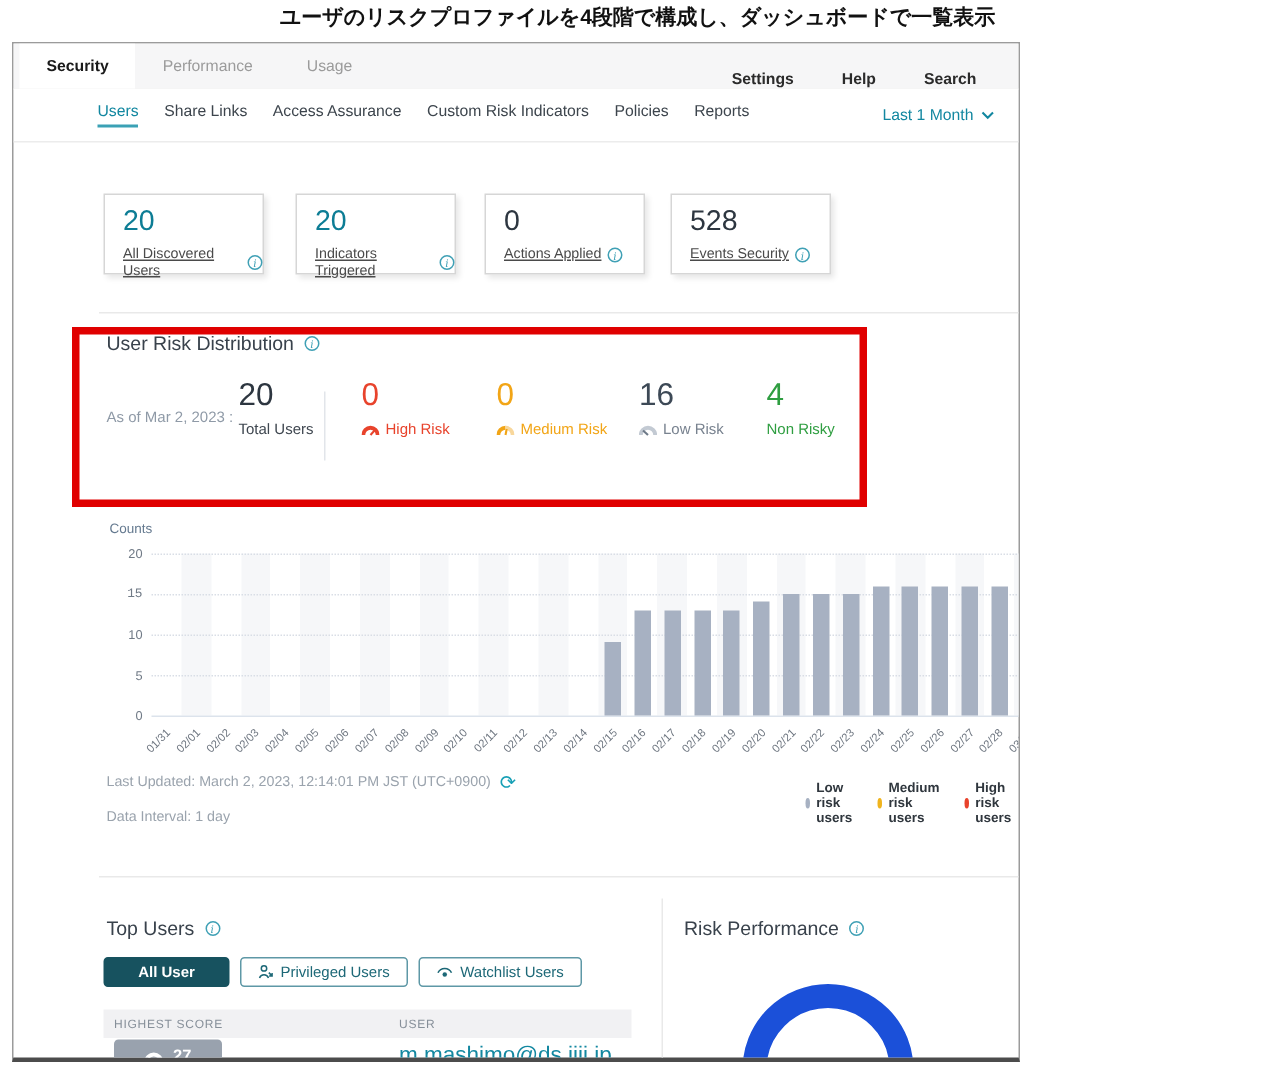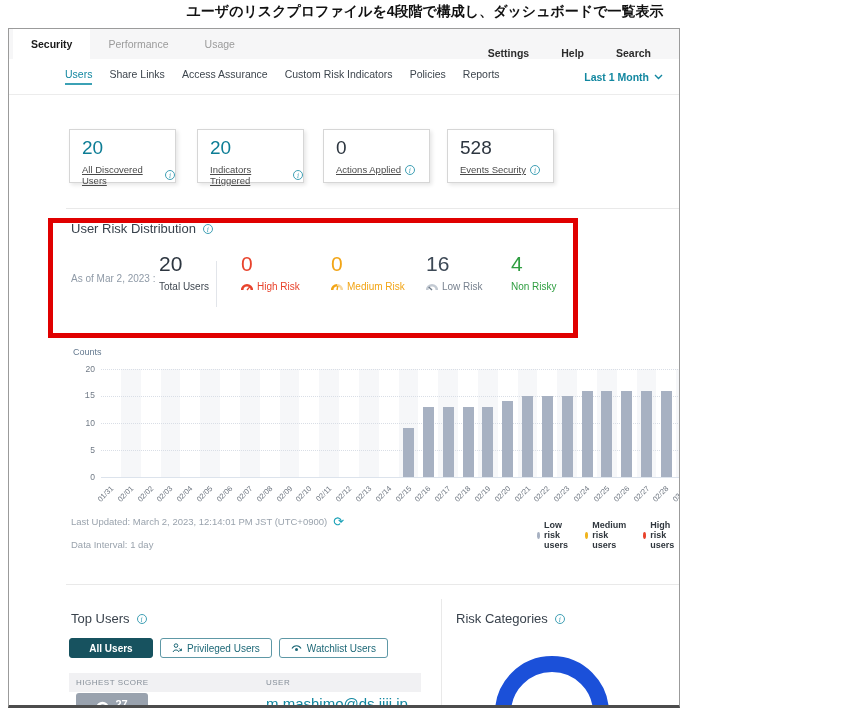--- a/index.html
+++ b/index.html
@@ -18,21 +18,21 @@
   .topnav-tab.active{background:#fff;color:#1a1a1a;font-weight:bold;}
   .topnav-links{margin-left:auto;display:flex;align-items:flex-end;margin-right:12px;}
   .topnav-link{padding:0 16px;display:flex;align-items:center;font-size:10.5px;font-weight:bold;color:#2b2b2b;cursor:pointer;}
 
   
   .subnav{position:absolute;top:30px;left:0;right:0;height:36px;display:flex;align-items:center;
        padding-left:56px;gap:17px;background:#fff;border-bottom:1px solid #ececec;box-sizing:border-box;}
   .subnav-tab{font-size:10.5px;color:#3d454d;padding-bottom:3px;border-bottom:2px solid transparent;cursor:pointer;}
   .subnav-tab.active{color:#1287a0;border-bottom-color:#3ba1b5;}
   .time-range{margin-left:auto;margin-right:16px;display:flex;align-items:center;gap:5px;
-       color:#1287a0;font-size:10.5px;cursor:pointer;font-weight:bold;}
+       color:#1287a0;font-size:10.5px;cursor:pointer;}
 
   
   .card{position:absolute;top:100px;width:107px;height:54px;background:#fff;border:1px solid #d6d6d6;
        box-shadow:2px 2px 4px rgba(0,0,0,.10);box-sizing:border-box;}
   .card-value{margin:7px 0 0 12px;font-size:19px;color:#2d3640;}
   .card-value.accent{color:#0d7d95;}
   .card-label-row{margin:5px 0 0 12px;display:flex;align-items:center;gap:4px;}
   .card-label{font-size:9.5px;color:#4a4a4a;text-decoration:underline;}
   .info{display:inline-block;width:10px;height:10px;border:1px solid #3fa0b5;border-radius:50%;
        color:#3fa0b5;font-size:7px;line-height:10px;text-align:center;box-sizing:border-box;
@@ -306,21 +306,21 @@
 
   <div class="divider-h" style="top:555px"></div>
   <div class="vdiv-section"></div>
 
   <div class="section-title" style="left:62px;top:582px">
     <span>Top Users</span>
     <span class="info">i</span>
   </div>
 
   <div class="filters">
-    <button class="filter active">All Users</button>
+    <button class="filter active">All User</button>
     <button class="filter">
       <svg width="10" height="10" viewBox="0 0 10 10">
         <circle cx="4" cy="2.6" r="1.8" fill="none" stroke="#1d6877" stroke-width="1"></circle>
         <path d="M1 9 A3.2 3.2 0 0 1 7 9" fill="none" stroke="#1d6877" stroke-width="1"></path>
         <path d="M7.2 5.4 L9.4 7.6 M9.4 5.6 L9.4 7.6 L7.4 7.6" fill="none" stroke="#1d6877" stroke-width="1"></path>
       </svg>
       <span>Privileged Users</span>
     </button>
     <button class="filter">
       <svg width="11" height="9" viewBox="0 0 11 9">
@@ -339,18 +339,18 @@
   <div class="score-badge">
     <svg width="13" height="10" viewBox="0 0 13 10">
       <path d="M1.5 9 A5 5 0 0 1 11.5 9" fill="none" stroke="#ffffff" stroke-width="2.6"></path>
       <path d="M6.5 9 L3 5.8" stroke="#ffffff" stroke-width="1.4"></path>
     </svg>
     <span>27</span>
   </div>
   <div class="user-link">m.mashimo@ds.jiii.jp</div>
 
   <div class="section-title" style="left:447px;top:582px">
-    <span>Risk Categories</span>
+    <span>Risk Performance</span>
     <span class="info">i</span>
   </div>
   <div class="donut"></div>
 
 </div>
 
 </body></html>

